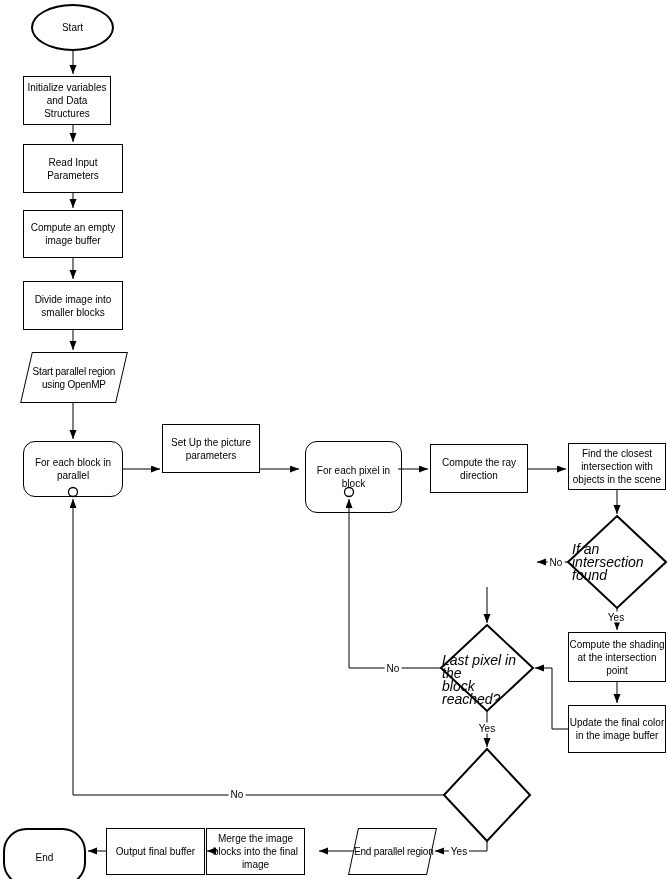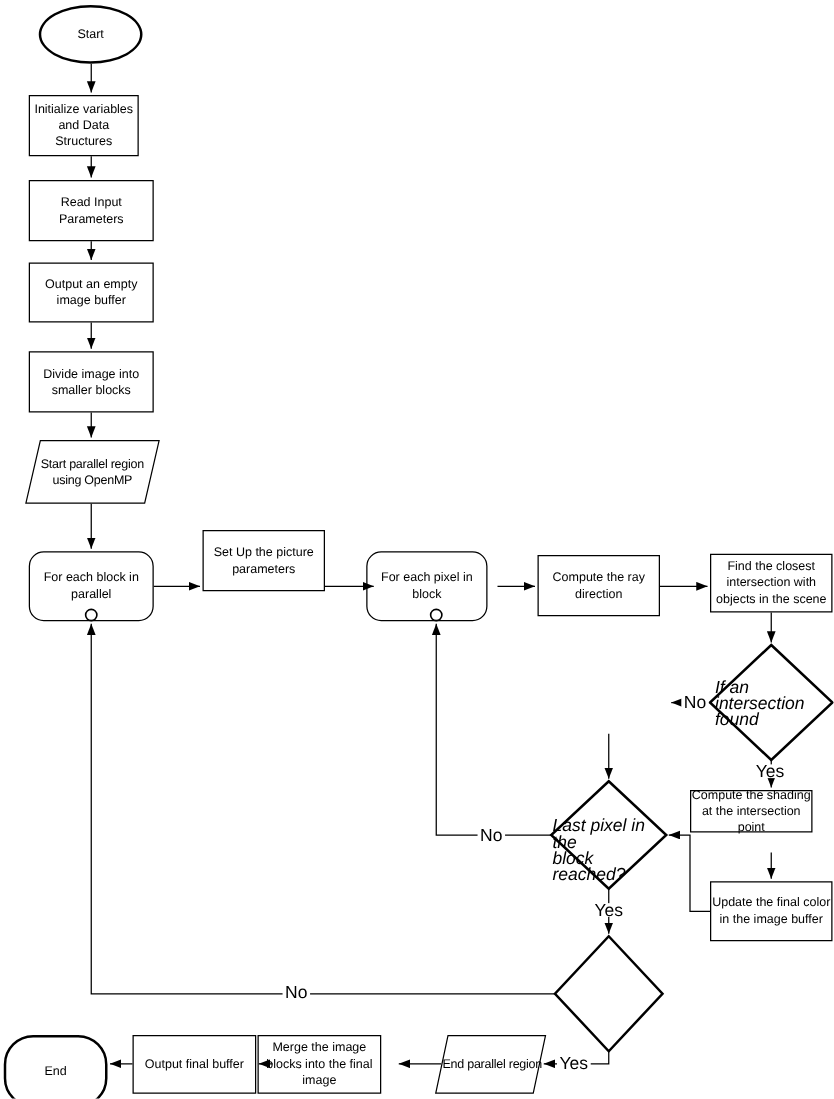--- a/index.html
+++ b/index.html
@@ -20,21 +20,21 @@
   .loop{border-radius:12px;}
   .ellipse{border-radius:50%;border-width:2px;}
   .stadium{border-radius:23.5px;border-width:2px;}
   .para span{display:block;width:100%;letter-spacing:-0.2px;}
   .dlabel{
     position:absolute;display:flex;align-items:center;justify-content:center;text-align:left;
     font-size:14px;line-height:13px;white-space:pre-line;background:transparent;font-style:italic;
   }
   .elabel{
     position:absolute;transform:translate(-50%,-50%);background:#fff;
-    font-size:14px;line-height:11px;padding:0 2px;
+    font-size:10px;line-height:11px;padding:0 2px;
   }
   .nw{white-space:nowrap;}
 </style>
 </head>
 <body>
 
 <div class="canvas">
 
   <svg id="shapes-layer" class="layer" width="667" height="879">
     <polygon points="617,516 666,562 617,608 568,562" fill="#fff" stroke="#000" stroke-width="2"></polygon>
@@ -52,21 +52,21 @@
       <span>Initialize variables
 and Data Structures</span>
     </div>
 
     <div class="node" style="left:23px;top:144px;width:100px;height:49px">
       <span>Read Input
 Parameters</span>
     </div>
 
     <div class="node" style="left:23px;top:210px;width:100px;height:48px">
-      <span>Output an empty
+      <span>Compute an empty
 image buffer</span>
     </div>
 
     <div class="node" style="left:23px;top:281px;width:100px;height:49px">
       <span>Divide image into
 smaller blocks</span>
     </div>
 
     <div class="node para" style="left:26px;top:352px;width:96px;height:51px;transform:skewX(-13deg)">
       <span style="transform:skewX(13deg)">Start parallel region
@@ -76,38 +76,38 @@
     <div class="node loop" style="left:23px;top:441px;width:100px;height:56px">
       <span>For each block in
 parallel</span>
     </div>
 
     <div class="node" style="left:162px;top:424px;width:98px;height:49px">
       <span>Set Up the picture
 parameters</span>
     </div>
 
-    <div class="node loop" style="left:293px;top:441px;width:97px;height:56px">
+    <div class="node loop" style="left:305px;top:441px;width:97px;height:72px">
       <span>For each pixel in
 block</span>
     </div>
 
     <div class="node" style="left:430px;top:444px;width:98px;height:49px">
       <span>Compute the ray
 direction</span>
     </div>
 
     <div class="node" style="left:568px;top:443px;width:98px;height:47px">
       <span>Find the closest
 intersection with
 objects in the scene</span>
     </div>
 
 
-    <div class="node" style="left:552px;top:632px;width:98px;height:34px">
+    <div class="node" style="left:568px;top:632px;width:98px;height:50px">
       <span>Compute the shading
 at the intersection
 point</span>
     </div>
 
     <div class="node" style="left:568px;top:705px;width:98px;height:48px">
       <span>Update the final color
 in the image buffer</span>
     </div>
 

